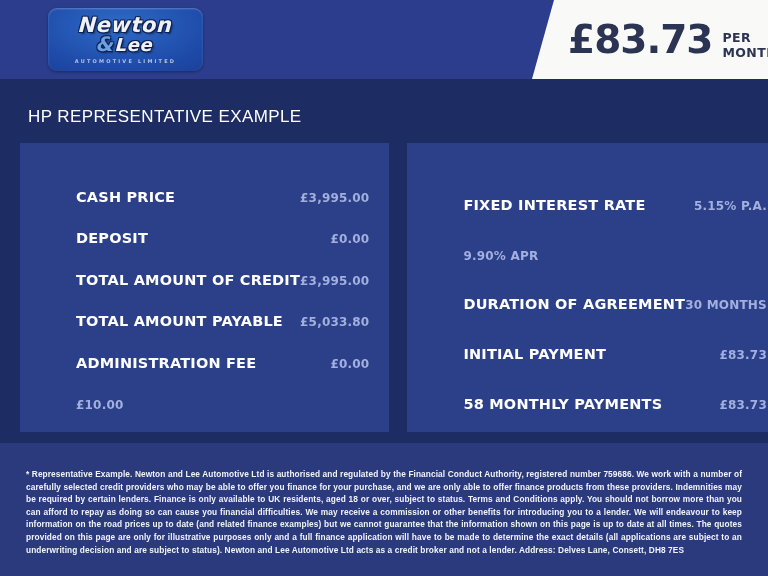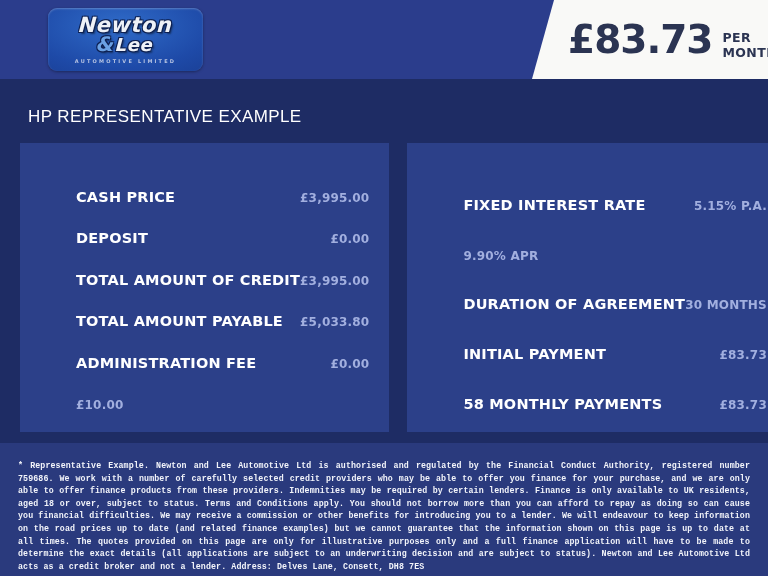--- a/index.html
+++ b/index.html
@@ -54,23 +54,23 @@
   .frow{flex:1;display:flex;align-items:flex-end;justify-content:space-between;margin-left:36px;}
   .flabel{color:#ffffff;font-weight:bold;font-size:14.5px;letter-spacing:.2px;white-space:nowrap;}
   .fvalue{color:#a2afdf;font-weight:bold;font-size:12px;letter-spacing:.2px;white-space:nowrap;}
 
   
   .footer{
     position:absolute;left:0;bottom:0;width:768px;height:133px;background:#2a3a7d;
     box-sizing:border-box;padding:17px 18px 0 18px;
   }
   .disclaimer{
-    margin:0;color:#f2f4fa;font-size:8.3px;line-height:12.6px;font-weight:bold;
+    margin:8px;color:#f2f4fa;font-size:8.3px;line-height:12.6px;font-weight:bold;
     text-align:justify;letter-spacing:.1px;
-    font-family:Liberation Mono, monospace;
+    font-family:Liberation Sans, sans-serif;
   }
 </style>
 </head>
 <body>
 
 <div class="screen">
 
   <header class="topbar">
     <div class="logo-box">
       <div class="logo-newton">Newton</div>

